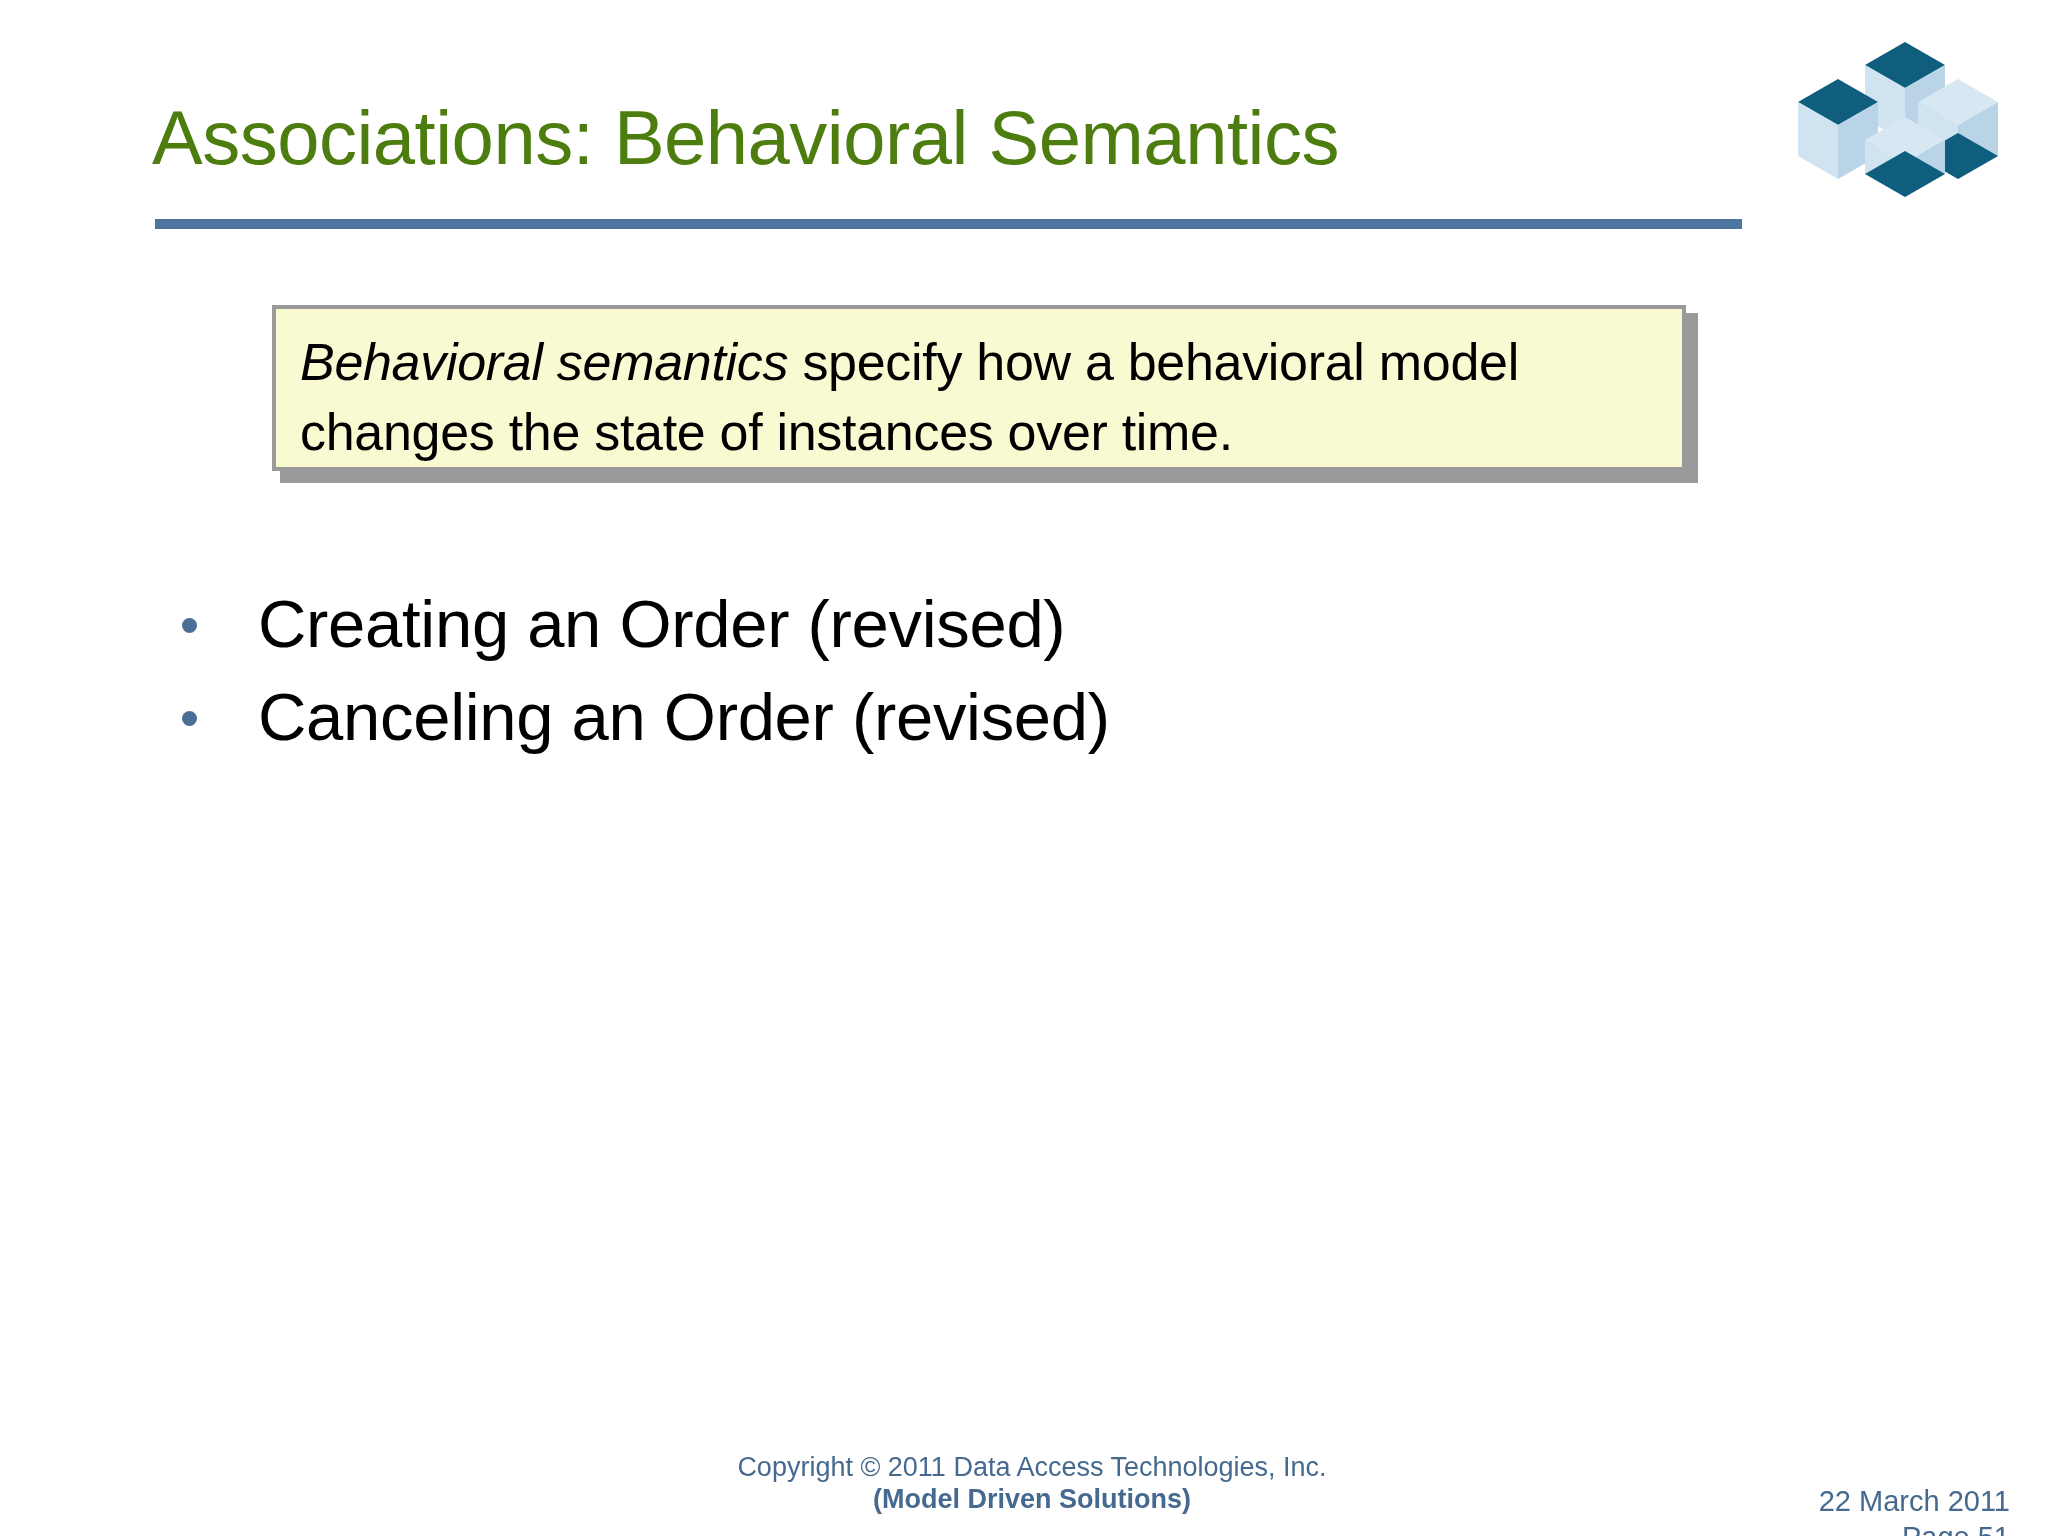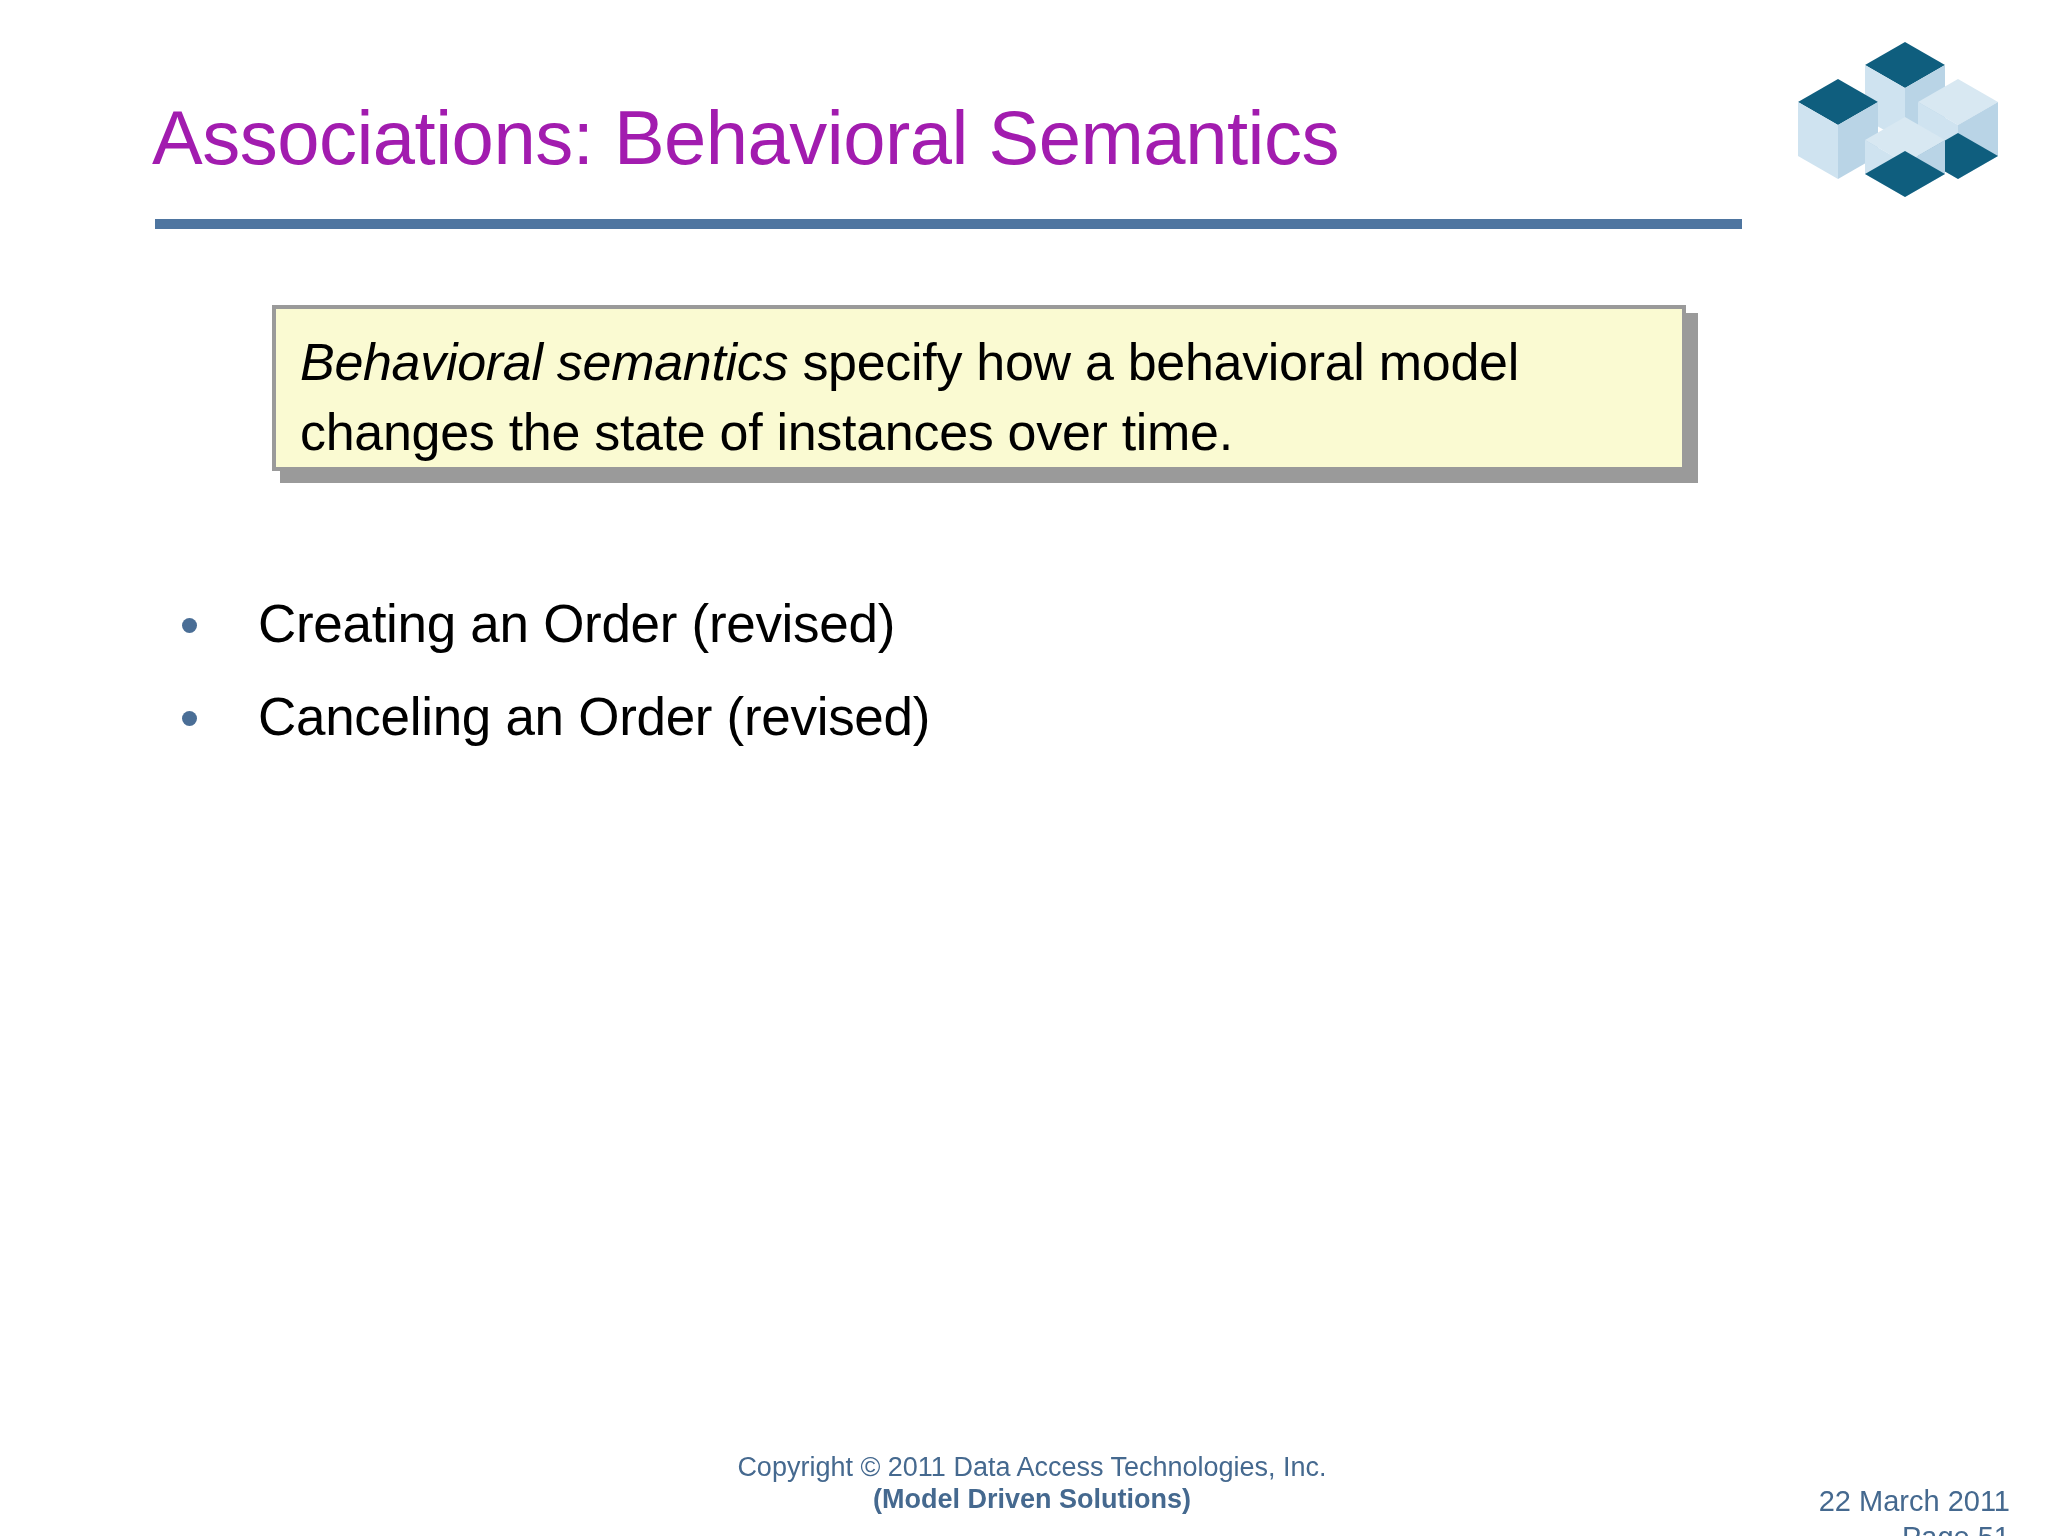--- a/index.html
+++ b/index.html
@@ -21,21 +21,21 @@
   }
 
   
   #title {
     position: absolute;
     left: 152px;
     top: 96px;
     width: 1600px;
     font-size: 76px;
     line-height: 84px;
-    color: #a21caf;
+    color: #4d7c0f;
     font-weight: normal;
     letter-spacing: -0.5px;
     white-space: nowrap;
   }
   #title-rule {
     position: absolute;
     left: 155px;
     top: 219px;
     width: 1587px;
     height: 10px;
@@ -102,21 +102,21 @@
     top: 30px;
     width: 15px;
     height: 15px;
     border-radius: 50%;
     background: #4a6e96;
   }
   .bullet-label {
     position: absolute;
     left: 88px;
     top: 0px;
-    font-size: 53px;
+    font-size: 67px;
     line-height: 72px;
     color: #000000;
     letter-spacing: -0.3px;
     white-space: nowrap;
   }
 
   
   #footer-copyright {
     position: absolute;
     left: 0;

